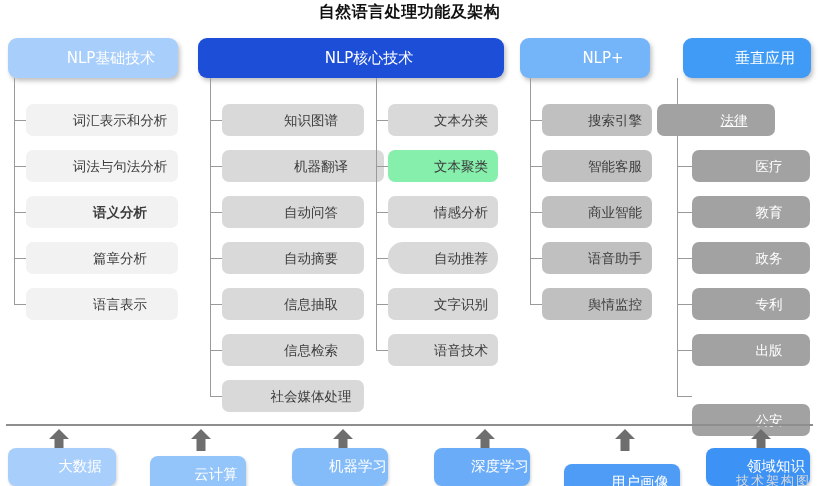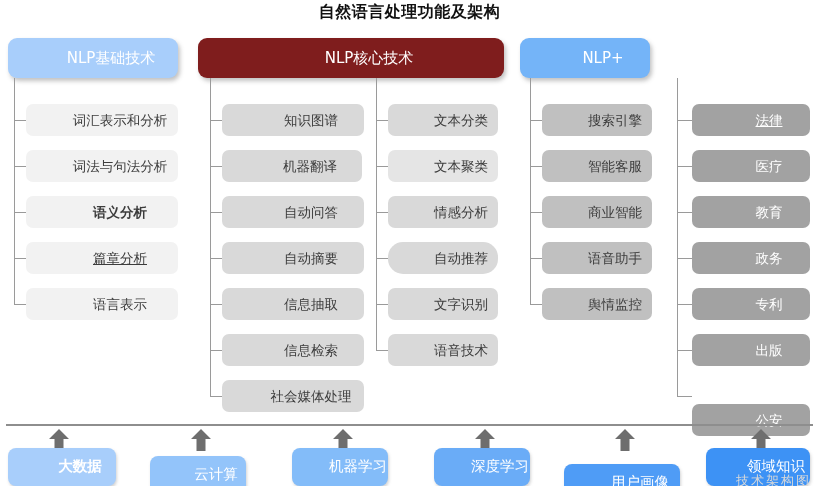--- a/index.html
+++ b/index.html
@@ -117,55 +117,56 @@
   }
 </style>
 </head>
 <body>
 
 <div id="canvas">
 
   <div class="title">自然语言处理功能及架构</div>
 
   <div class="pill cat-header" style="left: 8px; top: 38px; width: 170px; background: rgb(168, 206, 251);">NLP基础技术</div>
-  <div class="pill cat-header" style="left: 198px; top: 38px; width: 306px; background: #7f1d1d;">NLP核心技术</div>
+  <div class="pill cat-header" style="left: 198px; top: 38px; width: 306px; background: #1d4ed8;">NLP核心技术</div>
   <div class="pill cat-header" style="left: 520px; top: 38px; width: 130px; background: rgb(116, 180, 248);">NLP+</div>
+  <div class="pill cat-header" style="left: 683px; top: 38px; width: 128px; background: rgb(63, 155, 245);">垂直应用</div>
 
   <div id="tree-layer">
       <div class="vline" style="left: 14px; top: 78px; height: 226px; background: rgb(154, 154, 154);"></div>
       <div class="hline" style="left: 14px; top: 120px; width: 12px; background: rgb(154, 154, 154);"></div>
       <div class="pill item" style="left: 26px; top: 104px; width: 152px; background: rgb(242, 242, 242);">词汇表示和分析</div>
       <div class="hline" style="left: 14px; top: 166px; width: 12px; background: rgb(154, 154, 154);"></div>
       <div class="pill item" style="left: 26px; top: 150px; width: 152px; background: rgb(242, 242, 242);">词法与句法分析</div>
       <div class="hline" style="left: 14px; top: 212px; width: 12px; background: rgb(154, 154, 154);"></div>
       <div class="pill item" style="left: 26px; top: 196px; width: 152px; background: rgb(242, 242, 242); font-weight: bold;">语义分析</div>
       <div class="hline" style="left: 14px; top: 258px; width: 12px; background: rgb(154, 154, 154);"></div>
-      <div class="pill item" style="left: 26px; top: 242px; width: 152px; background: rgb(242, 242, 242); text-decoration: underline;">篇章分析</div>
+      <div class="pill item" style="left: 26px; top: 242px; width: 152px; background: rgb(242, 242, 242);">篇章分析</div>
       <div class="hline" style="left: 14px; top: 304px; width: 12px; background: rgb(154, 154, 154);"></div>
       <div class="pill item" style="left: 26px; top: 288px; width: 152px; background: rgb(242, 242, 242);">语言表示</div>
       <div class="vline" style="left: 210px; top: 78px; height: 318px; background: rgb(154, 154, 154);"></div>
       <div class="hline" style="left: 210px; top: 120px; width: 12px; background: rgb(154, 154, 154);"></div>
       <div class="pill item" style="left: 222px; top: 104px; width: 142px; background: rgb(217, 217, 217);">知识图谱</div>
       <div class="hline" style="left: 210px; top: 166px; width: 12px; background: rgb(154, 154, 154);"></div>
-      <div class="pill item" style="left: 222px; top: 150px; width: 140px; background: rgb(217, 217, 217);">机器翻译</div>
+      <div class="pill item" style="left: 222px; top: 150px; width: 162px; background: rgb(217, 217, 217);">机器翻译</div>
       <div class="hline" style="left: 210px; top: 212px; width: 12px; background: rgb(154, 154, 154);"></div>
       <div class="pill item" style="left: 222px; top: 196px; width: 142px; background: rgb(217, 217, 217);">自动问答</div>
       <div class="hline" style="left: 210px; top: 258px; width: 12px; background: rgb(154, 154, 154);"></div>
       <div class="pill item" style="left: 222px; top: 242px; width: 142px; background: rgb(217, 217, 217);">自动摘要</div>
       <div class="hline" style="left: 210px; top: 304px; width: 12px; background: rgb(154, 154, 154);"></div>
       <div class="pill item" style="left: 222px; top: 288px; width: 142px; background: rgb(217, 217, 217);">信息抽取</div>
       <div class="hline" style="left: 210px; top: 350px; width: 12px; background: rgb(154, 154, 154);"></div>
       <div class="pill item" style="left: 222px; top: 334px; width: 142px; background: rgb(217, 217, 217);">信息检索</div>
       <div class="hline" style="left: 210px; top: 396px; width: 12px; background: rgb(154, 154, 154);"></div>
       <div class="pill item" style="left: 222px; top: 380px; width: 142px; background: rgb(217, 217, 217);">社会媒体处理</div>
       <div class="vline" style="left: 376px; top: 78px; height: 272px; background: rgb(154, 154, 154);"></div>
       <div class="hline" style="left: 376px; top: 120px; width: 12px; background: rgb(154, 154, 154);"></div>
       <div class="pill item" style="left: 388px; top: 104px; width: 110px; background: rgb(217, 217, 217);">文本分类</div>
       <div class="hline" style="left: 376px; top: 166px; width: 12px; background: rgb(154, 154, 154);"></div>
-      <div class="pill item" style="left: 388px; top: 150px; width: 110px; background: #e5e5e5;">文本聚类</div>
+      <div class="pill item" style="left: 388px; top: 150px; width: 110px; background: #86efac;">文本聚类</div>
       <div class="hline" style="left: 376px; top: 212px; width: 12px; background: rgb(154, 154, 154);"></div>
       <div class="pill item" style="left: 388px; top: 196px; width: 110px; background: rgb(217, 217, 217);">情感分析</div>
       <div class="hline" style="left: 376px; top: 258px; width: 12px; background: rgb(154, 154, 154);"></div>
       <div class="pill item" style="left: 388px; top: 242px; width: 110px; background: rgb(217, 217, 217); border-radius: 15px;">自动推荐</div>
       <div class="hline" style="left: 376px; top: 304px; width: 12px; background: rgb(154, 154, 154);"></div>
       <div class="pill item" style="left: 388px; top: 288px; width: 110px; background: rgb(217, 217, 217);">文字识别</div>
       <div class="hline" style="left: 376px; top: 350px; width: 12px; background: rgb(154, 154, 154);"></div>
       <div class="pill item" style="left: 388px; top: 334px; width: 110px; background: rgb(217, 217, 217);">语音技术</div>
       <div class="vline" style="left: 530px; top: 78px; height: 226px; background: rgb(154, 154, 154);"></div>
       <div class="hline" style="left: 530px; top: 120px; width: 12px; background: rgb(154, 154, 154);"></div>
@@ -173,21 +174,21 @@
       <div class="hline" style="left: 530px; top: 166px; width: 12px; background: rgb(154, 154, 154);"></div>
       <div class="pill item" style="left: 542px; top: 150px; width: 110px; background: rgb(192, 192, 192);">智能客服</div>
       <div class="hline" style="left: 530px; top: 212px; width: 12px; background: rgb(154, 154, 154);"></div>
       <div class="pill item" style="left: 542px; top: 196px; width: 110px; background: rgb(192, 192, 192);">商业智能</div>
       <div class="hline" style="left: 530px; top: 258px; width: 12px; background: rgb(154, 154, 154);"></div>
       <div class="pill item" style="left: 542px; top: 242px; width: 110px; background: rgb(192, 192, 192);">语音助手</div>
       <div class="hline" style="left: 530px; top: 304px; width: 12px; background: rgb(154, 154, 154);"></div>
       <div class="pill item" style="left: 542px; top: 288px; width: 110px; background: rgb(192, 192, 192);">舆情监控</div>
       <div class="vline" style="left: 677px; top: 78px; height: 318px; background: rgb(154, 154, 154);"></div>
       <div class="hline" style="left: 677px; top: 120px; width: 15px; background: rgb(154, 154, 154);"></div>
-      <div class="pill item dark" style="left: 692px; top: 104px; width: 118px; background: rgb(162, 162, 162); text-decoration: underline;">法律</div>
+      <div class="pill item dark" style="left: 657px; top: 104px; width: 118px; background: rgb(162, 162, 162); text-decoration: underline;">法律</div>
       <div class="hline" style="left: 677px; top: 166px; width: 15px; background: rgb(154, 154, 154);"></div>
       <div class="pill item dark" style="left: 692px; top: 150px; width: 118px; background: rgb(162, 162, 162);">医疗</div>
       <div class="hline" style="left: 677px; top: 212px; width: 15px; background: rgb(154, 154, 154);"></div>
       <div class="pill item dark" style="left: 692px; top: 196px; width: 118px; background: rgb(162, 162, 162);">教育</div>
       <div class="hline" style="left: 677px; top: 258px; width: 15px; background: rgb(154, 154, 154);"></div>
       <div class="pill item dark" style="left: 692px; top: 242px; width: 118px; background: rgb(162, 162, 162);">政务</div>
       <div class="hline" style="left: 677px; top: 304px; width: 15px; background: rgb(154, 154, 154);"></div>
       <div class="pill item dark" style="left: 692px; top: 288px; width: 118px; background: rgb(162, 162, 162);">专利</div>
       <div class="hline" style="left: 677px; top: 350px; width: 15px; background: rgb(154, 154, 154);"></div>
       <div class="pill item dark" style="left: 692px; top: 334px; width: 118px; background: rgb(162, 162, 162);">出版</div>
@@ -196,21 +197,21 @@
     </div>
 
   <div class="baseline"></div>
 
   <div id="foundation-layer">
       <div class="uparrow" style="left: 48px; top: 428px;">
         <svg width="22" height="24" viewBox="0 0 22 24">
           <path d="M11 1 L21 11 L15.5 11 L15.5 23 L6.5 23 L6.5 11 L1 11 Z" fill="#6e6e6e"></path>
         </svg>
       </div>
-      <div class="pill found" style="left: 8px; top: 448px; width: 108px; background: rgb(168, 206, 251); font-weight: bold;">大数据</div>
+      <div class="pill found" style="left: 8px; top: 448px; width: 108px; background: rgb(168, 206, 251);">大数据</div>
       <div class="uparrow" style="left: 190px; top: 428px;">
         <svg width="22" height="24" viewBox="0 0 22 24">
           <path d="M11 1 L21 11 L15.5 11 L15.5 23 L6.5 23 L6.5 11 L1 11 Z" fill="#6e6e6e"></path>
         </svg>
       </div>
       <div class="pill found" style="left: 150px; top: 448px; width: 96px; background: rgb(147, 196, 250); margin-top: 8px;">云计算</div>
       <div class="uparrow" style="left: 332px; top: 428px;">
         <svg width="22" height="24" viewBox="0 0 22 24">
           <path d="M11 1 L21 11 L15.5 11 L15.5 23 L6.5 23 L6.5 11 L1 11 Z" fill="#6e6e6e"></path>
         </svg>

